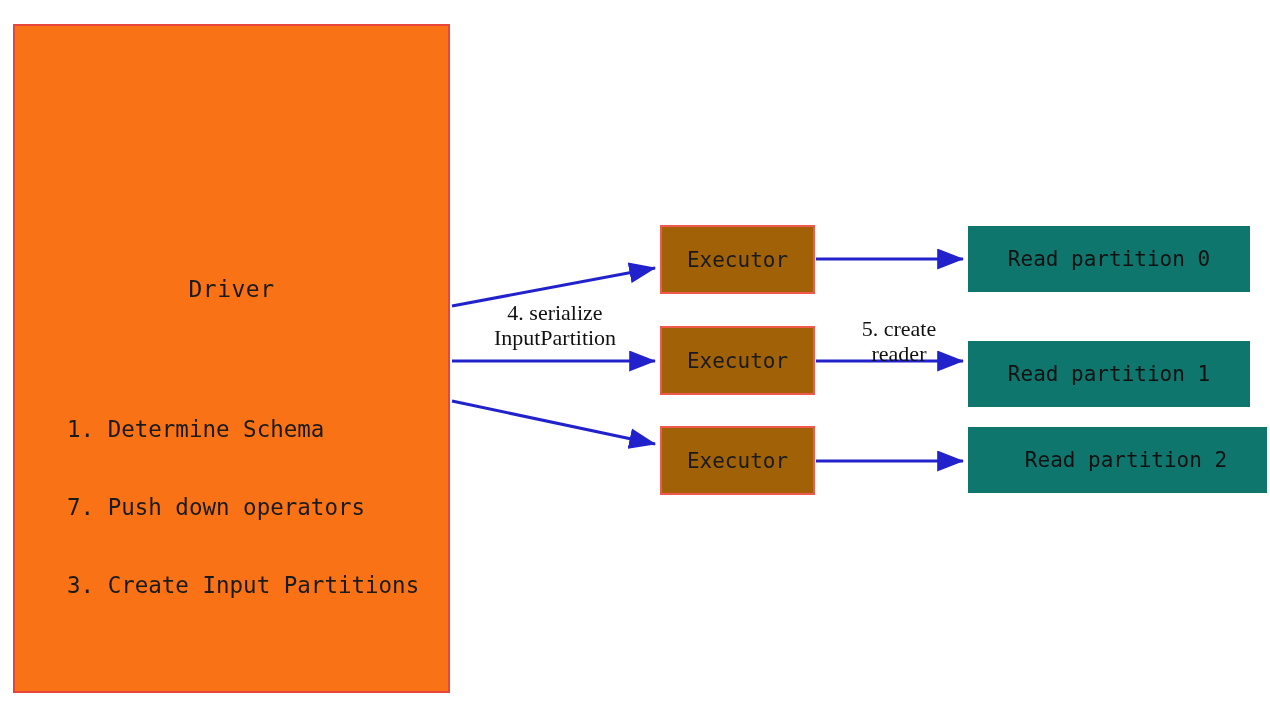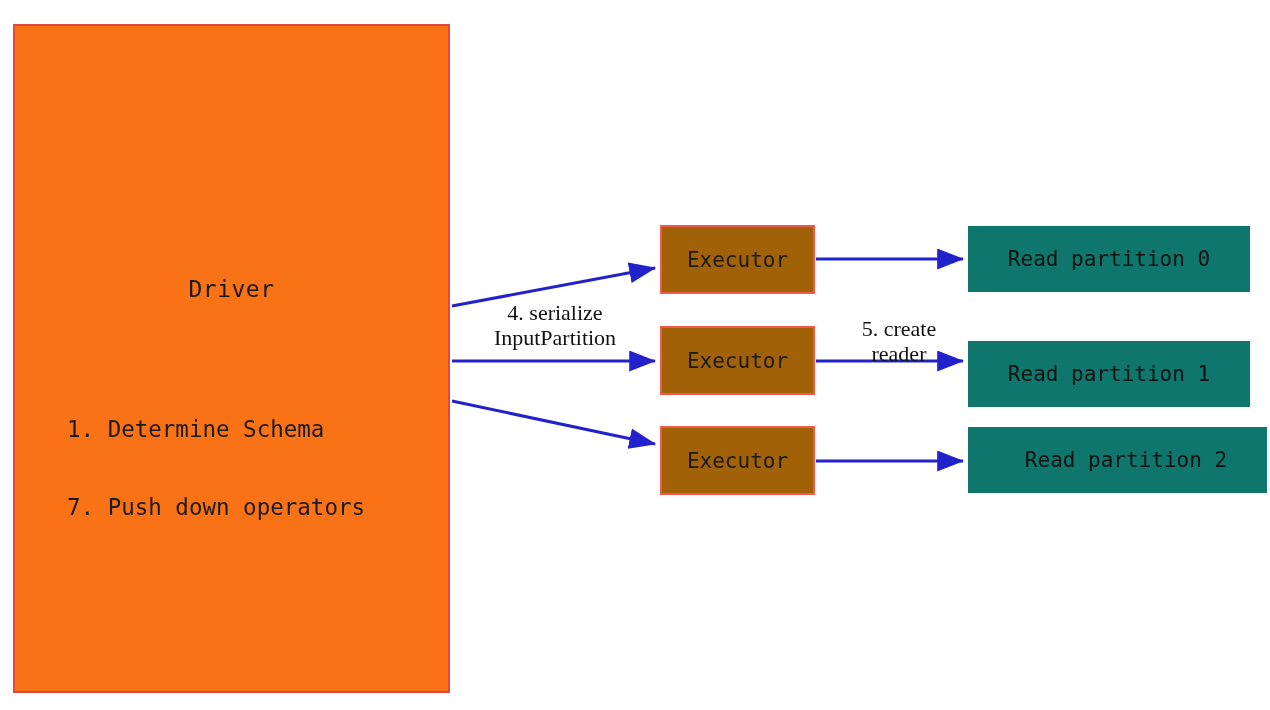--- a/index.html
+++ b/index.html
@@ -129,20 +129,21 @@
 </head>
 <body>
 
 <div id="canvas">
 
   <div id="driver-box">
     <div id="driver-title">Driver</div>
     <div id="driver-steps">
       <div class="step-line">1. Determine Schema</div>
       <div class="step-line">7. Push down operators</div>
+      <div class="step-line">3. Create Input Partitions</div>
     </div>
   </div>
 
   <div class="executor-box" id="executor-0">
     <span class="executor-label">Executor</span>
   </div>
   <div class="executor-box" id="executor-1">
     <span class="executor-label">Executor</span>
   </div>
   <div class="executor-box" id="executor-2">

